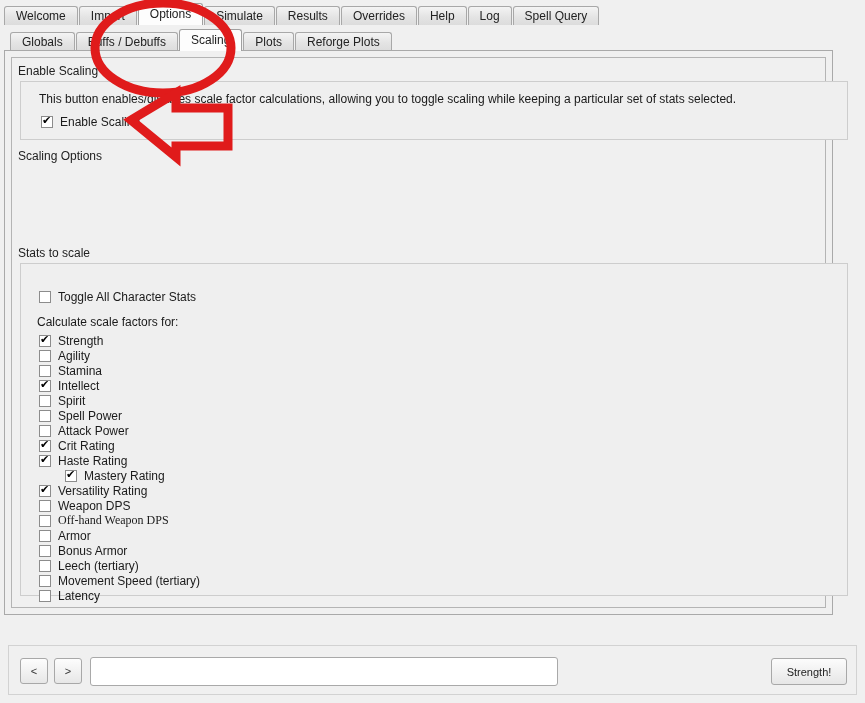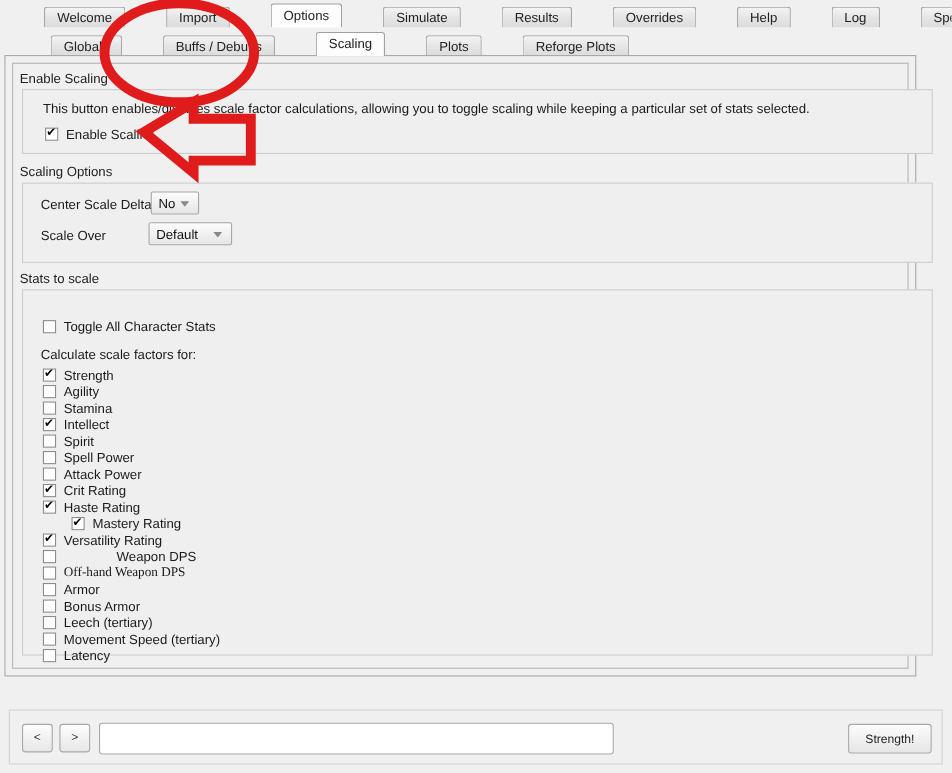--- a/index.html
+++ b/index.html
@@ -35,21 +35,20 @@
     padding: 0 11px;
     margin-right: 1px;
     background: linear-gradient(to bottom, #f4f4f4 0%, #e4e4e4 55%, #dcdcdc 100%);
     border: 1px solid #a8a8a8;
     border-bottom: none;
     border-radius: 3px 3px 0 0;
     font-size: 12px;
     color: #222;
     white-space: nowrap;
     box-sizing: border-box;
-    margin-left: 36px;
   }
   .tab.active {
     background: #fdfdfd;
     height: 22px;
     line-height: 21px;
     border-color: #a0a0a0;
     position: relative;
     z-index: 5;
   }
 
@@ -263,33 +262,20 @@
     <div class="group-label" style="left:6px; top:6px;">Enable Scaling</div>
     <div class="group-box" style="left:8px; top:23px; width:828px; height:59px;">
       <div class="desc" style="left:18px; top:10px;">This button enables/disables scale factor calculations, allowing you to toggle scaling while keeping a particular set of stats selected.</div>
       <div class="cbrow" style="left:20px; top:32px;">
         <span class="cbox checked"></span>
         <span class="cblabel">Enable Scaling</span>
       </div>
     </div>
 
     <div class="group-label" style="left:6px; top:91px;">Scaling Options</div>
-    <div class="group-box" style="left:8px; top:108px; width:828px; height:73px;">
-      <div class="field-label" style="left:16px; top:12px;">Center Scale Delta</div>
-      <div class="combo" style="left:116px; top:7px; width:44px;">
-        <span>No</span>
-        <span class="arrow"></span>
-      </div>
-
-      <div class="field-label" style="left:16px; top:40px;">Scale Over</div>
-      <div class="combo" style="left:114px; top:35px; width:76px;">
-        <span>Default</span>
-        <span class="arrow"></span>
-      </div>
-    </div>
 
     <div class="group-label" style="left:6px; top:188px;">Stats to scale</div>
     <div class="group-box" style="left:8px; top:205px; width:828px; height:333px;">
 
       <div class="cbrow" style="left:18px; top:25px;">
         <span class="cbox"></span>
         <span class="cblabel">Toggle All Character Stats</span>
       </div>
 
       <div class="desc" style="left:16px; top:51px;">Calculate scale factors for:</div>
@@ -331,21 +317,21 @@
         <span class="cblabel">Haste Rating</span>
       </div>
       <div class="cbrow" style="left:18px; top:204px;padding-left:26px;">
         <span class="cbox checked"></span>
         <span class="cblabel">Mastery Rating</span>
       </div>
       <div class="cbrow" style="left:18px; top:219px;">
         <span class="cbox checked"></span>
         <span class="cblabel">Versatility Rating</span>
       </div>
-      <div class="cbrow" style="left:18px; top:234px;gap:48px;">
+      <div class="cbrow" style="left:18px; top:234px;">
         <span class="cbox"></span>
         <span class="cblabel">Weapon DPS</span>
       </div>
       <div class="cbrow" style="left:18px; top:249px;font-family:Liberation Serif, serif;">
         <span class="cbox"></span>
         <span class="cblabel">Off-hand Weapon DPS</span>
       </div>
       <div class="cbrow" style="left:18px; top:264px;">
         <span class="cbox"></span>
         <span class="cblabel">Armor</span>

